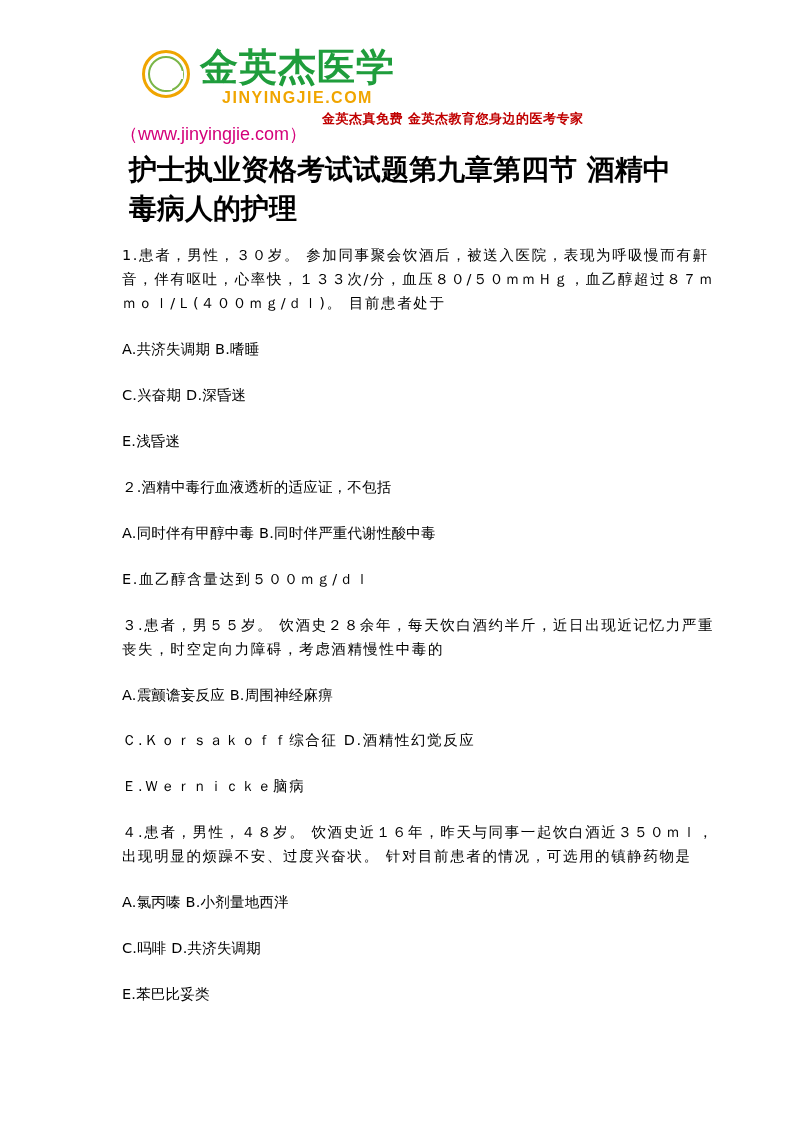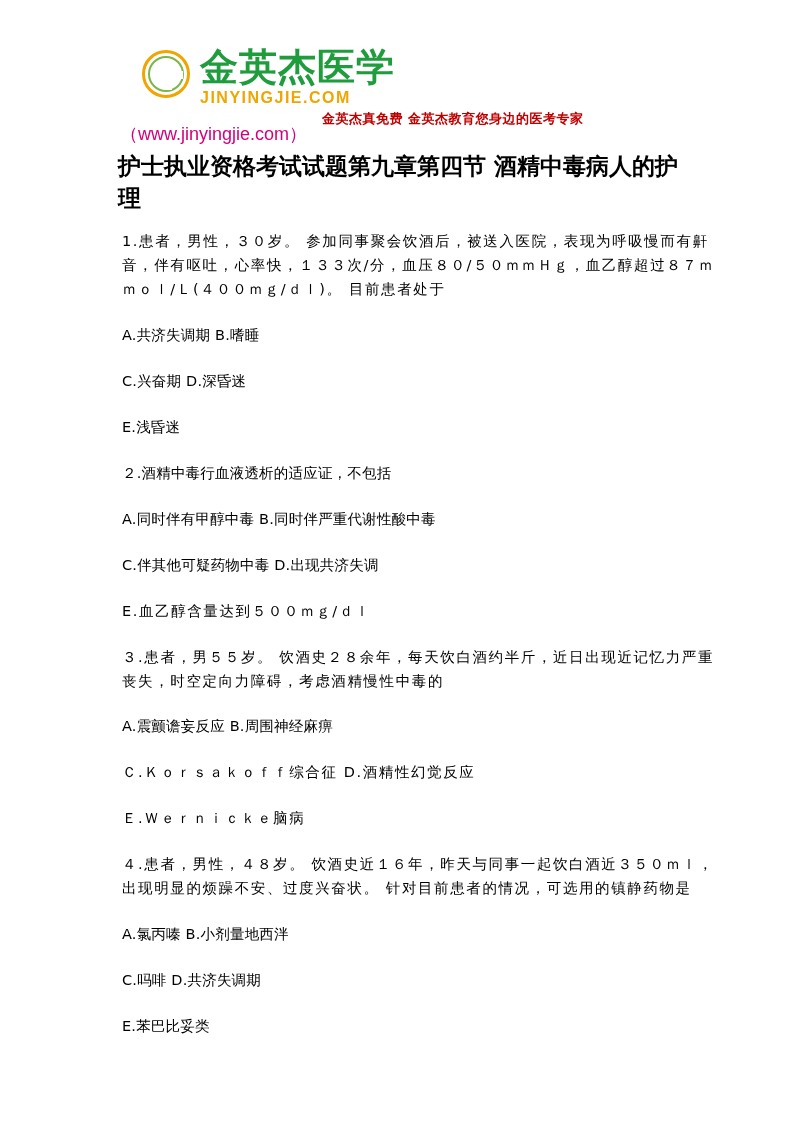--- a/index.html
+++ b/index.html
@@ -94,20 +94,21 @@
     letter-spacing: 1px;
     font-family: "DejaVu Sans", sans-serif;
   }
   .logo-en {
     margin-top: 4px;
     font-size: 16px;
     font-weight: bold;
     color: #f0a500;
     letter-spacing: 1.5px;
     font-family: "Liberation Sans", sans-serif;
+    text-align: center;
   }
   .site-url {
     position: absolute;
     left: 120px;
     top: 122px;
     font-size: 18px;
     color: #d4007a;
     font-family: "Liberation Sans", sans-serif;
   }
   .tagline {
@@ -122,23 +123,23 @@
   }
 
   
   .doc {
     position: absolute;
     left: 0;
     top: 150px;
     width: 800px;
   }
   .doc-title {
-    margin: 0 0 16px 0;
+    margin: 0 0 16px 11px;
     padding: 0 118px 0 118px;
-    font-size: 23px;
+    font-size: 28px;
     font-weight: bold;
     color: #000;
     line-height: 1.4;
     font-family: "DejaVu Sans", sans-serif;
   }
   .para {
     padding: 0 84px 0 122px;
     margin: 0 0 22px 0;
     font-size: 14.5px;
     line-height: 1.65;
@@ -175,21 +176,20 @@
   <div class="doc">
     <h1 class="doc-title">护士执业资格考试试题第九章第四节 酒精中毒病人的护理</h1>
 
     <p class="para wide">1.患者，男性，３０岁。 参加同事聚会饮酒后，被送入医院，表现为呼吸慢而有鼾音，伴有呕吐，心率快，１３３次/分，血压８０/５０ｍｍＨｇ，血乙醇超过８７ｍｍｏｌ/Ｌ(４００ｍｇ/ｄｌ)。 目前患者处于</p>
     <p class="para">A.共济失调期 B.嗜睡</p>
     <p class="para">C.兴奋期 D.深昏迷</p>
     <p class="para">E.浅昏迷</p>
 
     <p class="para">２.酒精中毒行血液透析的适应证，不包括</p>
     <p class="para">A.同时伴有甲醇中毒 B.同时伴严重代谢性酸中毒</p>
-    <p class="para">C.伴其他可疑药物中毒 D.出现共济失调</p>
     <p class="para wide">E.血乙醇含量达到５００ｍｇ/ｄｌ</p>
 
     <p class="para wide">３.患者，男５５岁。 饮酒史２８余年，每天饮白酒约半斤，近日出现近记忆力严重丧失，时空定向力障碍，考虑酒精慢性中毒的</p>
     <p class="para">A.震颤谵妄反应 B.周围神经麻痹</p>
     <p class="para wide">Ｃ.Ｋｏｒｓａｋｏｆｆ综合征 D.酒精性幻觉反应</p>
     <p class="para wide">Ｅ.Ｗｅｒｎｉｃｋｅ脑病</p>
 
     <p class="para wide">４.患者，男性，４８岁。 饮酒史近１６年，昨天与同事一起饮白酒近３５０ｍｌ，出现明显的烦躁不安、过度兴奋状。 针对目前患者的情况，可选用的镇静药物是</p>
     <p class="para">A.氯丙嗪 B.小剂量地西泮</p>
     <p class="para">C.吗啡 D.共济失调期</p>

